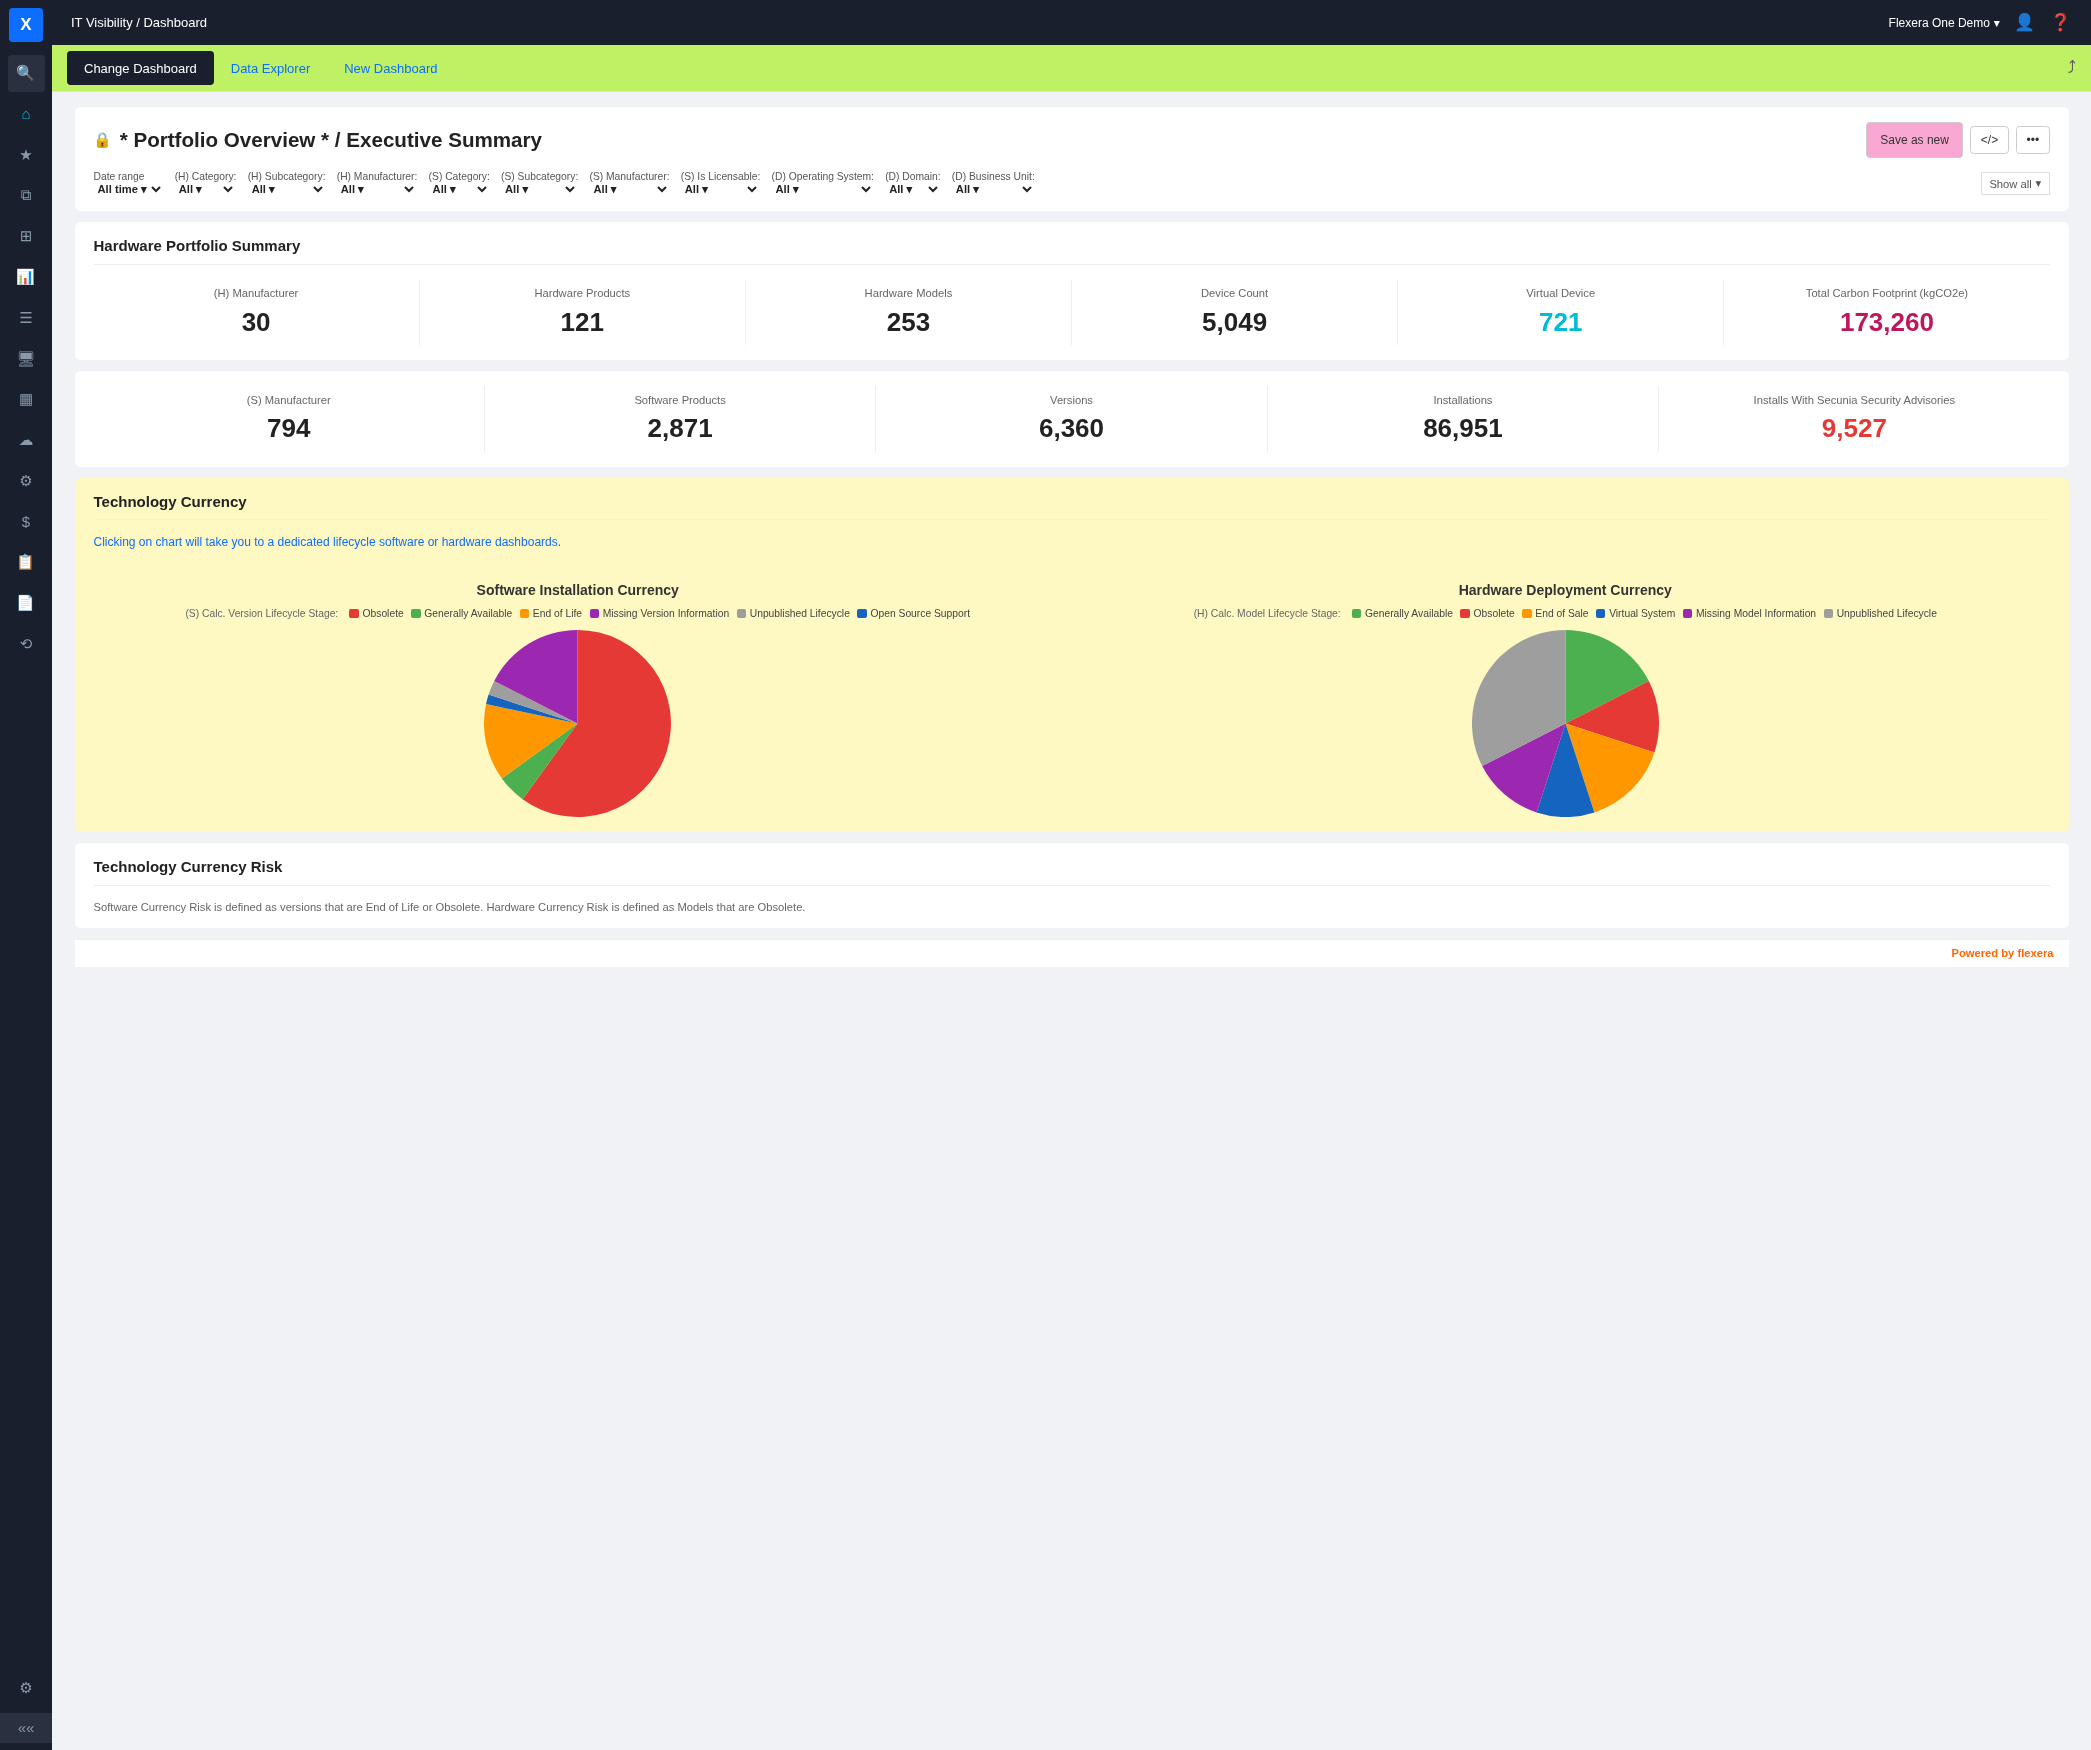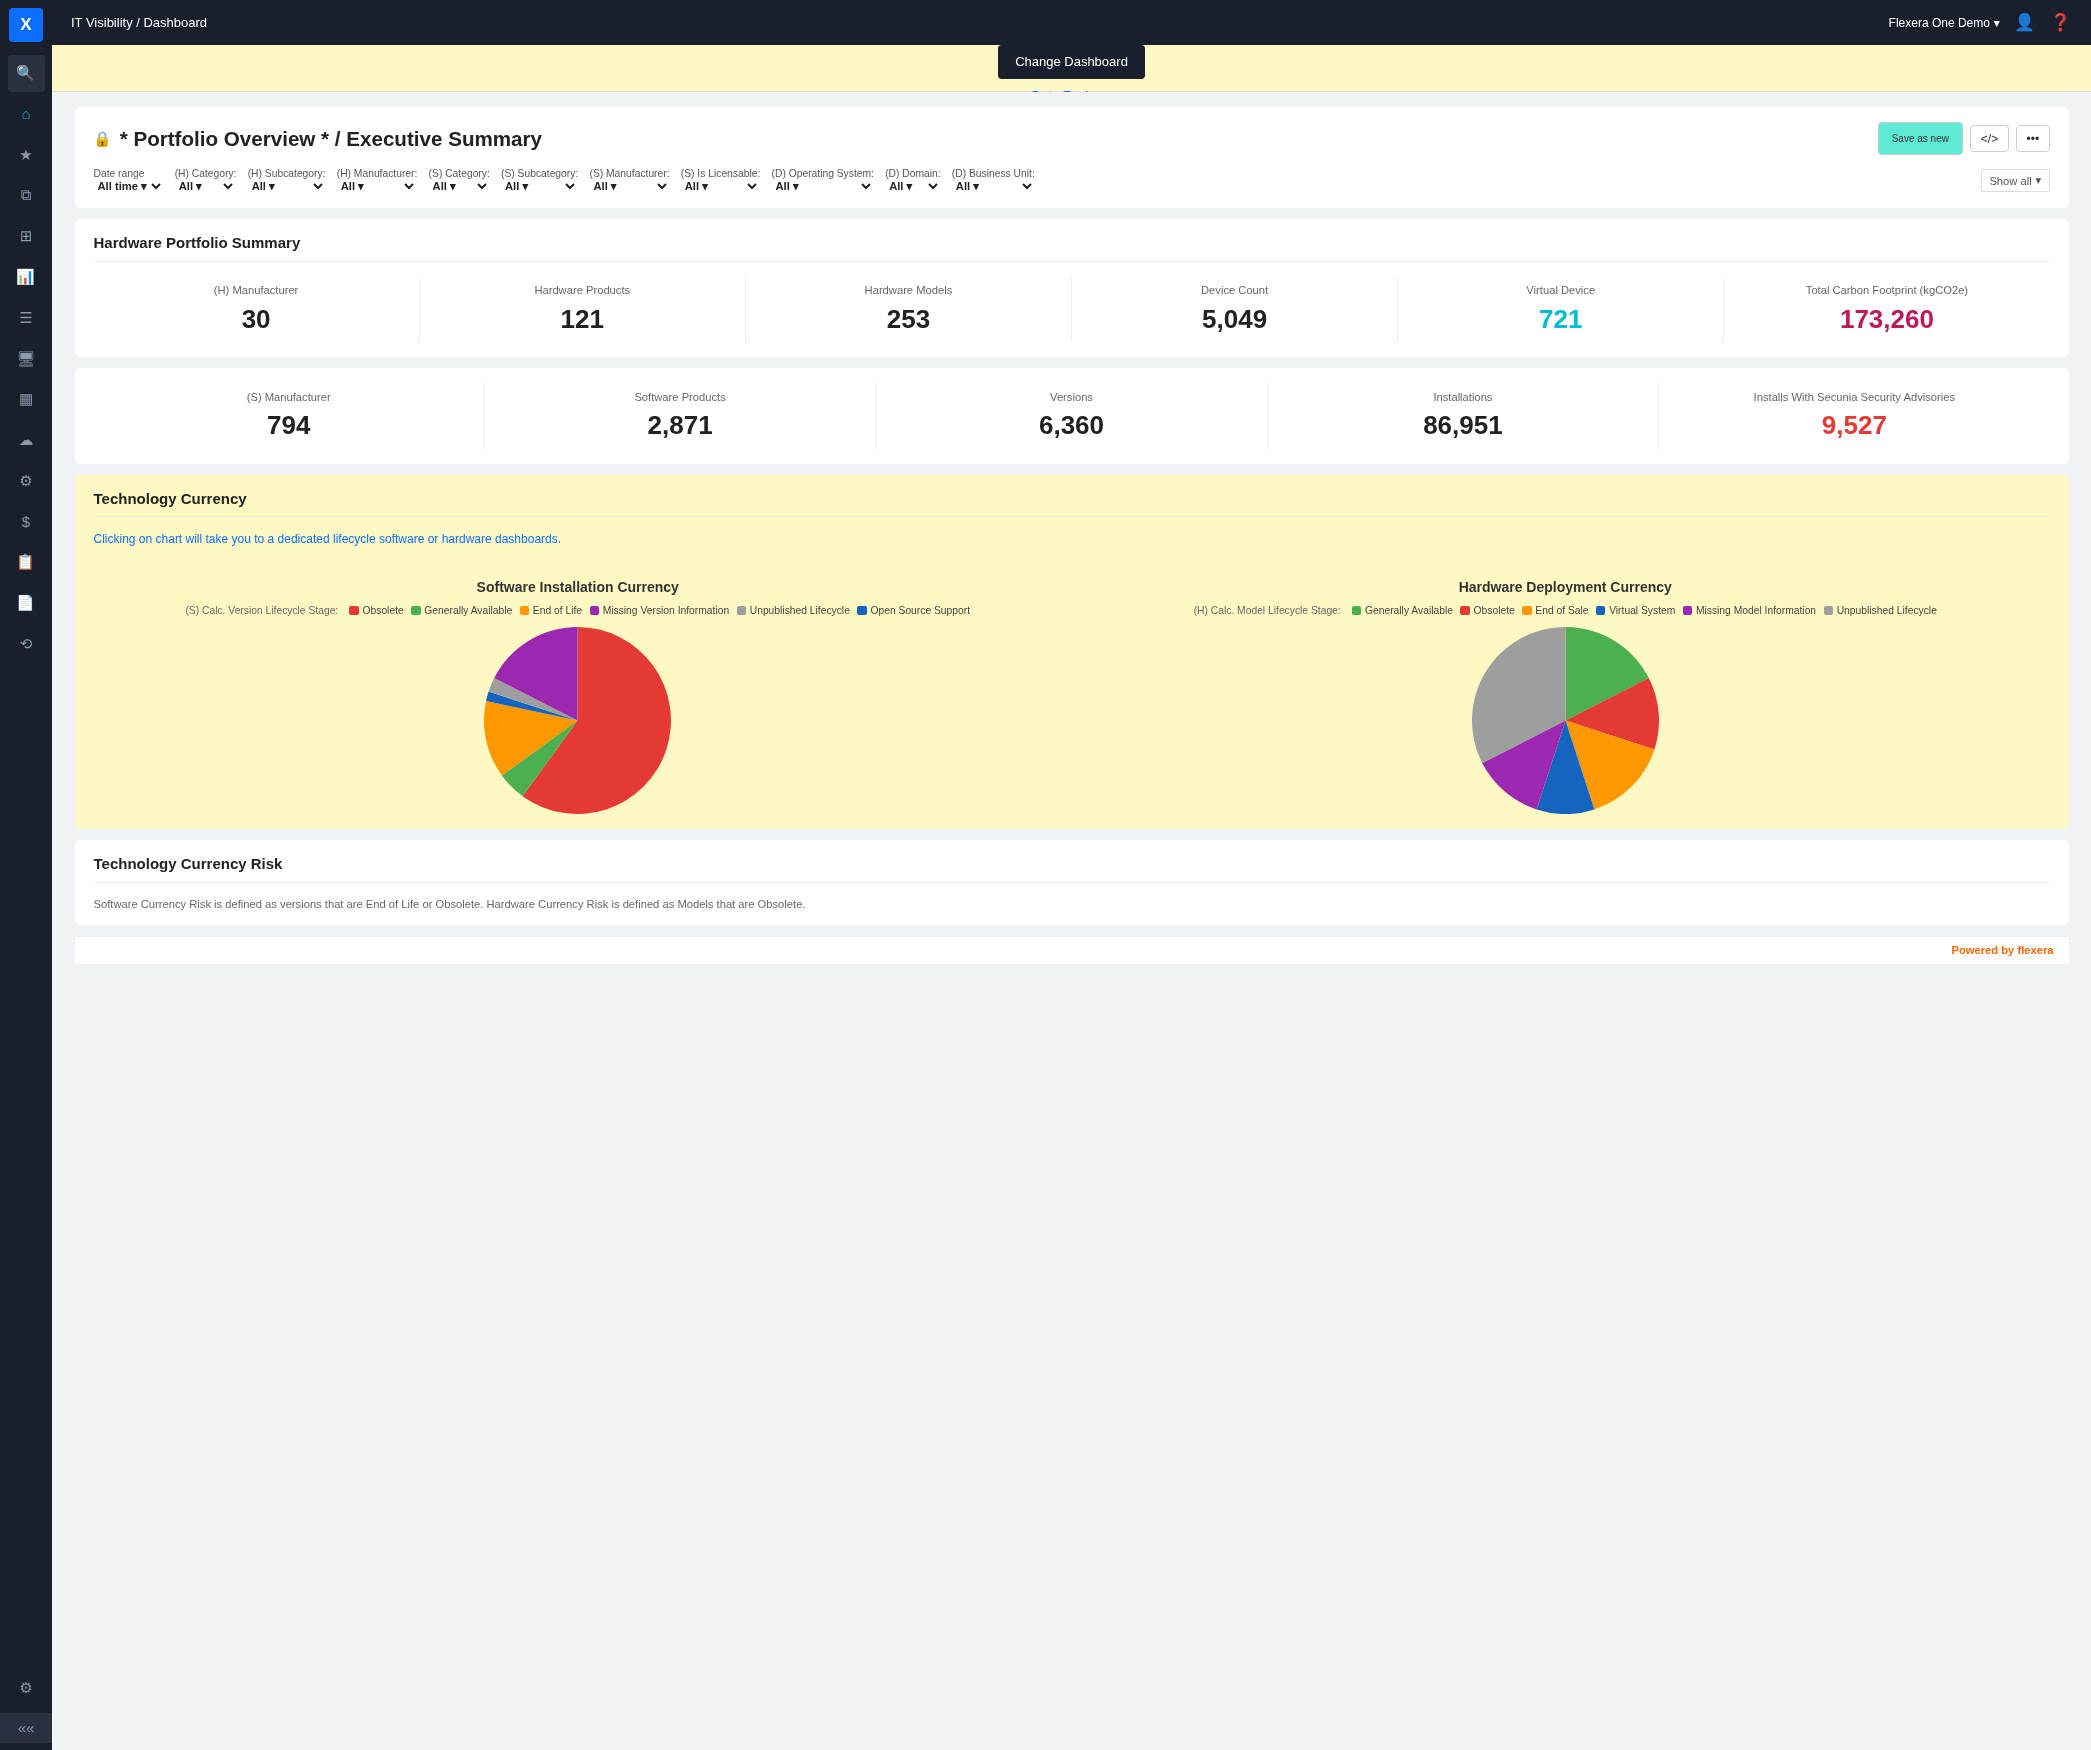--- a/index.html
+++ b/index.html
@@ -97,28 +97,27 @@
       cursor: pointer;
     }
     .topbar-icon {
       color: #aaa;
       font-size: 17px;
       cursor: pointer;
     }
 
     
     .tabbar {
-      background: #fef9c3;
+      background: #bef264;
       border-bottom: 0.9px solid #e0e0e0;
       display: flex;
       align-items: center;
       padding: 0 15px;
       height: 47px;
       flex-shrink: 0;
-      flex-direction: column;
     }
     .tab-btn {
       padding: 9.4px 17px;
       font-size: 13px;
       cursor: pointer;
       border: none;
       background: none;
       color: #555;
       border-radius: 3.7px;
     }
@@ -173,22 +172,22 @@
     .lock-icon { font-size: 15px; color: #666; }
     .dashboard-actions {
       display: flex;
       align-items: center;
       gap: 7.5px;
     }
     .btn-save-new {
       padding: 10px 13px;
       border: 0.9px solid #ccc;
       border-radius: 3.7px;
-      background: #5eead4;
-      font-size: 10px;
+      background: #f9a8d4;
+      font-size: 12px;
       cursor: pointer;
       color: #333;
     }
     .btn-code {
       padding: 5.6px 9.4px;
       border: 0.9px solid #ccc;
       border-radius: 3.7px;
       background: #fff;
       font-size: 12px;
       cursor: pointer;

